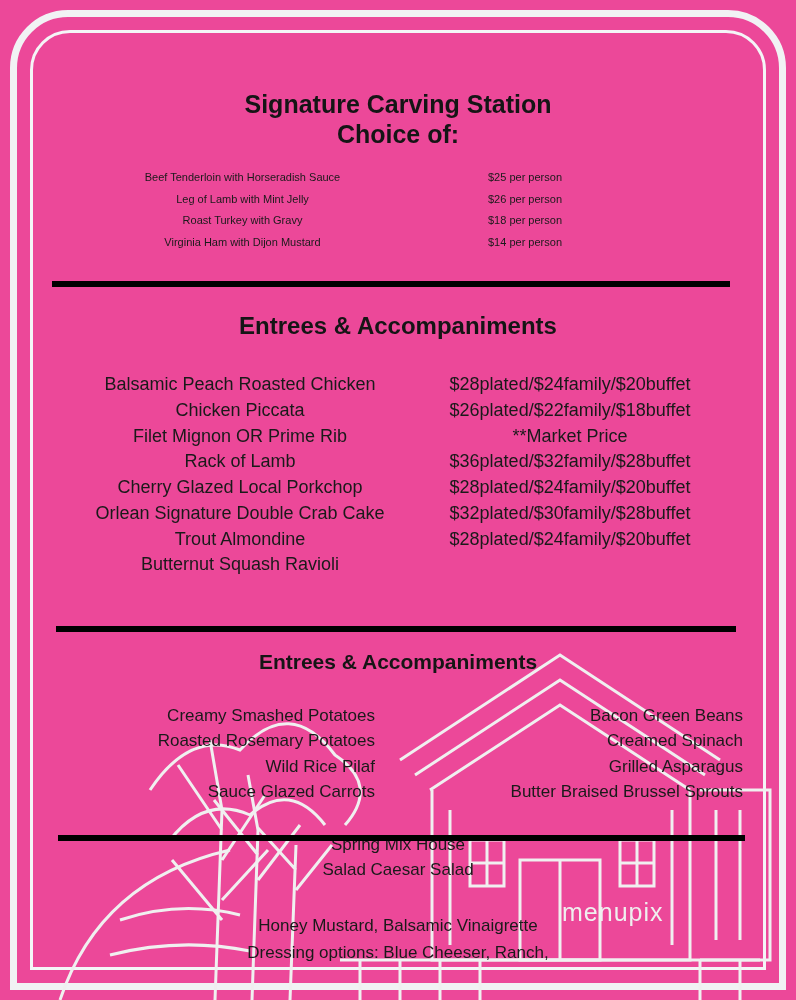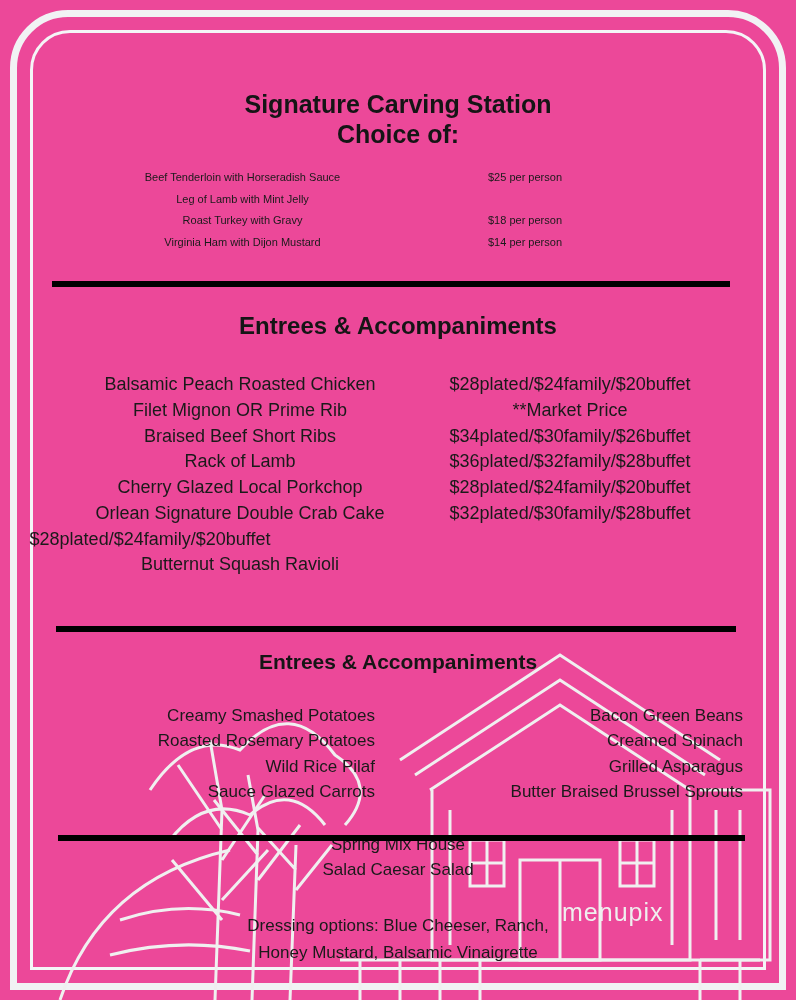--- a/index.html
+++ b/index.html
@@ -224,20 +224,21 @@
       <div class="section-heading heading-xl">Signature Carving Station</div>
       <div class="section-heading heading-xl">Choice of:</div>
 
       <div id="carving-rows">
         <div class="carve-row">
           <span class="dish">Beef Tenderloin with Horseradish Sauce</span>
           <span class="price">$25 per person</span>
         </div>
         <div class="carve-row">
           <span class="dish">Leg of Lamb with Mint Jelly</span>
+          <span class="price">$26 per person</span>
         </div>
         <div class="carve-row">
           <span class="dish">Roast Turkey with Gravy</span>
           <span class="price">$18 per person</span>
         </div>
         <div class="carve-row">
           <span class="dish">Virginia Ham with Dijon Mustard</span>
           <span class="price">$14 per person</span>
         </div>
       </div>
@@ -247,40 +248,41 @@
 
     <section id="entrees-section">
       <div class="section-heading heading-lg">Entrees &amp; Accompaniments</div>
 
       <div id="entree-rows">
         <div class="entree-row">
           <span class="dish">Balsamic Peach Roasted Chicken</span>
           <span class="price">$28plated/$24family/$20buffet</span>
         </div>
         <div class="entree-row">
+          <span class="dish">Chicken Piccata</span>
+          <span class="price">$26plated/$22family/$18buffet</span>
+        </div>
+        <div class="entree-row">
           <span class="dish">Filet Mignon OR Prime Rib</span>
           <span class="price">**Market Price</span>
         </div>
         <div class="entree-row">
-          <span class="dish">Braised Beef Short Ribs</span>
-          <span class="price">$34plated/$30family/$26buffet</span>
-        </div>
-        <div class="entree-row">
           <span class="dish">Rack of Lamb</span>
           <span class="price">$36plated/$32family/$28buffet</span>
         </div>
         <div class="entree-row">
           <span class="dish">Cherry Glazed Local Porkchop</span>
           <span class="price">$28plated/$24family/$20buffet</span>
         </div>
         <div class="entree-row">
           <span class="dish">Orlean Signature Double Crab Cake</span>
           <span class="price">$32plated/$30family/$28buffet</span>
         </div>
         <div class="entree-row">
+          <span class="dish">Trout Almondine</span>
           <span class="price">$28plated/$24family/$20buffet</span>
         </div>
         <div class="entree-row">
           <span class="dish">Butternut Squash Ravioli</span>
         </div>
       </div>
     </section>
 
     <div class="divider" id="divider-2"></div>
 
@@ -304,19 +306,19 @@
     </section>
 
     <div class="divider" id="divider-3"></div>
 
     <section id="salad-section">
       <div class="salad-block">
         <div>Spring Mix House</div>
         <div>Salad Caesar Salad</div>
       </div>
       <div class="dressing-block">
+        <div>Honey Mustard, Balsamic Vinaigrette</div>
         <div>Dressing options: Blue Cheeser, Ranch,</div>
-        <div>Honey Mustard, Balsamic Vinaigrette</div>
       </div>
     </section>
 
   </div>
 </div>
 
 </body></html>

